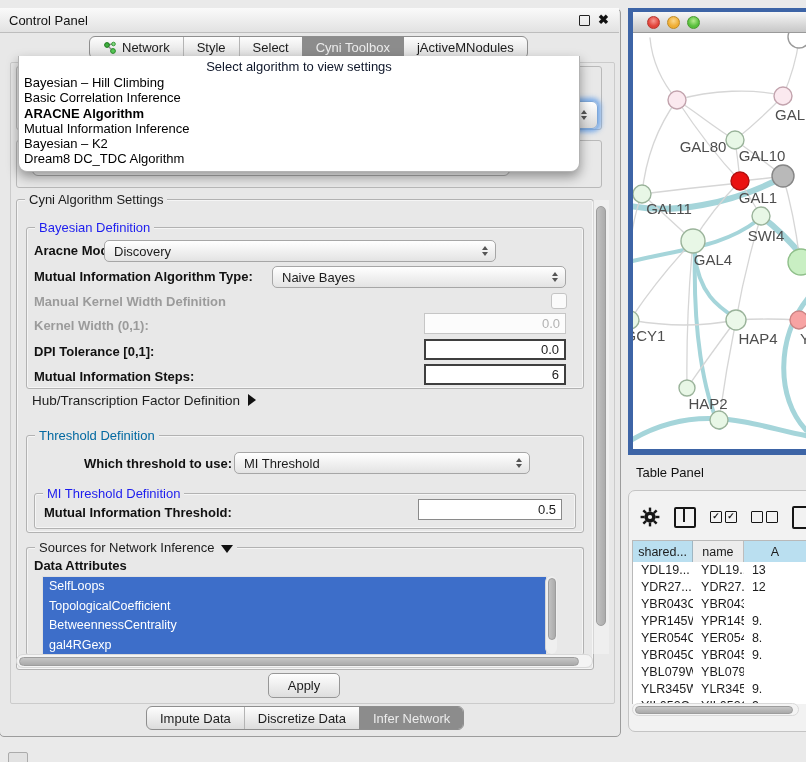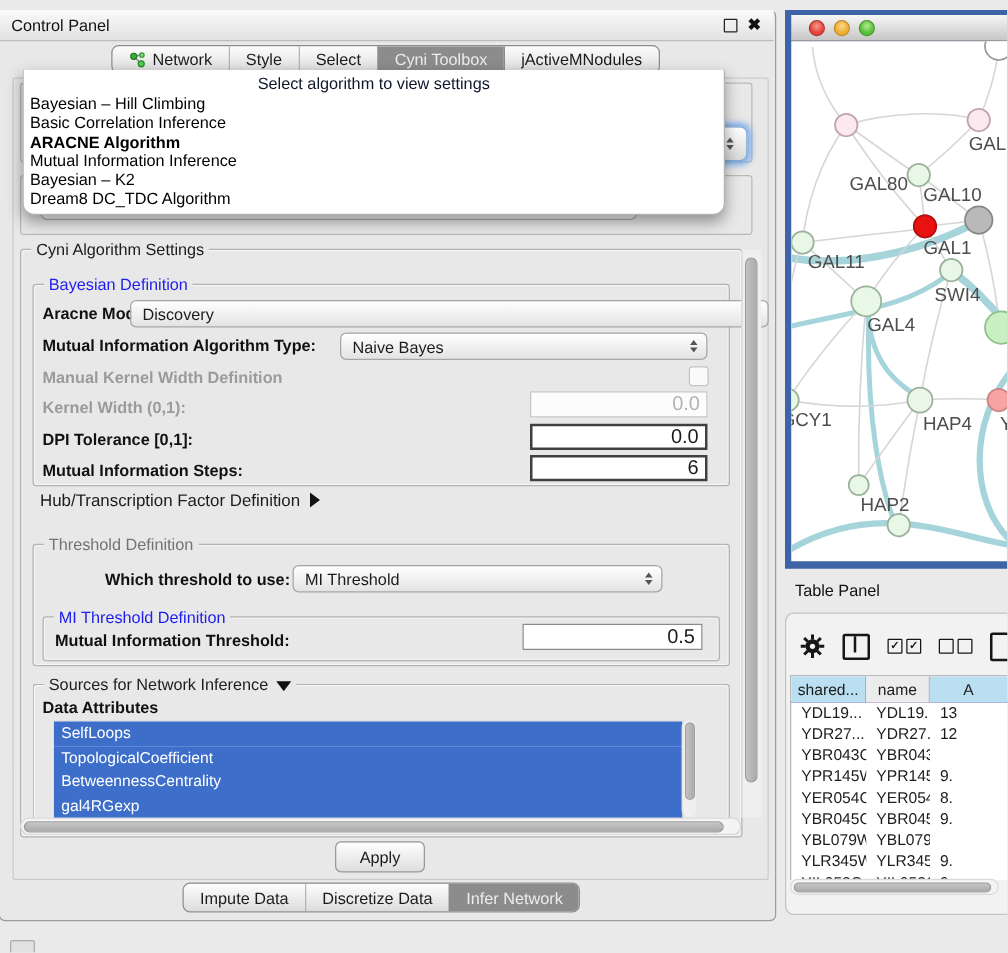--- a/index.html
+++ b/index.html
@@ -32,35 +32,35 @@
   
   .content-panel{left:10px;top:62px;width:603px;height:640px;border:1px solid #cbcbcb;
                  background:#e8e8e8;border-radius:2px;}
 
   
   .gbox{position:absolute;border:1px solid #b2b2b2;border-radius:3px;
         box-shadow:inset 0 0 0 1px rgba(255,255,255,.55);}
   .gbox>.legend{position:absolute;top:-8px;left:8px;background:#e8e8e8;padding:0 4px;
                 font-size:13px;white-space:nowrap;line-height:15px;}
   .leg-blue{color:#1d1dee;}
-  .leg-green{color:#737373;}
+  .leg-green{color:#0369a1;}
 
   .flabel{position:absolute;font-size:13px;font-weight:bold;color:#111;white-space:nowrap;}
   .flabel.dis{color:#9b9b9b;}
 
   
   .combo{position:absolute;height:22px;border:1px solid #a6a6a6;border-radius:5px;
          background:linear-gradient(#ffffff,#e3e3e3);display:flex;align-items:center;
          font-size:13px;box-sizing:border-box;}
   .combo .val{padding-left:9px;}
   .combo .stepper{margin-left:auto;padding-right:7px;display:flex;flex-direction:column;gap:2px;align-items:center;}
   .arr-up{width:0;height:0;border-left:3.5px solid transparent;border-right:3.5px solid transparent;border-bottom:4.5px solid #555;}
   .arr-dn{width:0;height:0;border-left:3.5px solid transparent;border-right:3.5px solid transparent;border-top:4.5px solid #555;}
 
-  .tfield{position:absolute;background:#fff;font-size:16px;text-align:right;
+  .tfield{position:absolute;background:#fff;font-size:13px;text-align:right;
           box-sizing:border-box;padding:0 5px;display:flex;align-items:center;justify-content:flex-end;}
   .tfield.strong{border:2px solid #3f3f3f;}
   .tfield.norm{border:1px solid #8a8a8a;}
   .tfield.dis{border:1px solid #c6c6c6;color:#b2b2b2;background:#fcfcfc;}
 
   .checkbox{position:absolute;width:14px;height:14px;border:1px solid #c4c4c4;border-radius:3px;background:#fafafa;}
 
   .tri-right{display:inline-block;width:0;height:0;border-top:6px solid transparent;
              border-bottom:6px solid transparent;border-left:8px solid #111;margin-left:8px;vertical-align:-1px;}
   .tri-down{display:inline-block;width:0;height:0;border-left:6px solid transparent;
@@ -187,21 +187,21 @@
 
   <div class="gbox" style="left:16px;top:199px;width:576px;height:469px;">
     <span class="legend">Cyni Algorithm Settings</span>
   </div>
 
   <div class="gbox" style="left:26px;top:227px;width:556px;height:160px;">
     <span class="legend leg-blue">Bayesian Definition</span>
   </div>
 
   <span class="flabel" style="left:34px;top:243px;">Aracne Mode:</span>
-  <div class="combo" style="left:104px;top:240px;width:511px;">
+  <div class="combo" style="left:104px;top:240px;width:392px;">
     <span class="val">Discovery</span>
     <span class="stepper">
         <span class="arr-up"></span>
         <span class="arr-dn"></span>
       </span>
   </div>
 
   <span class="flabel" style="left:34px;top:269px;">Mutual Information Algorithm Type:</span>
   <div class="combo" style="left:272px;top:266px;width:294px;">
     <span class="val">Naive Bayes</span>

